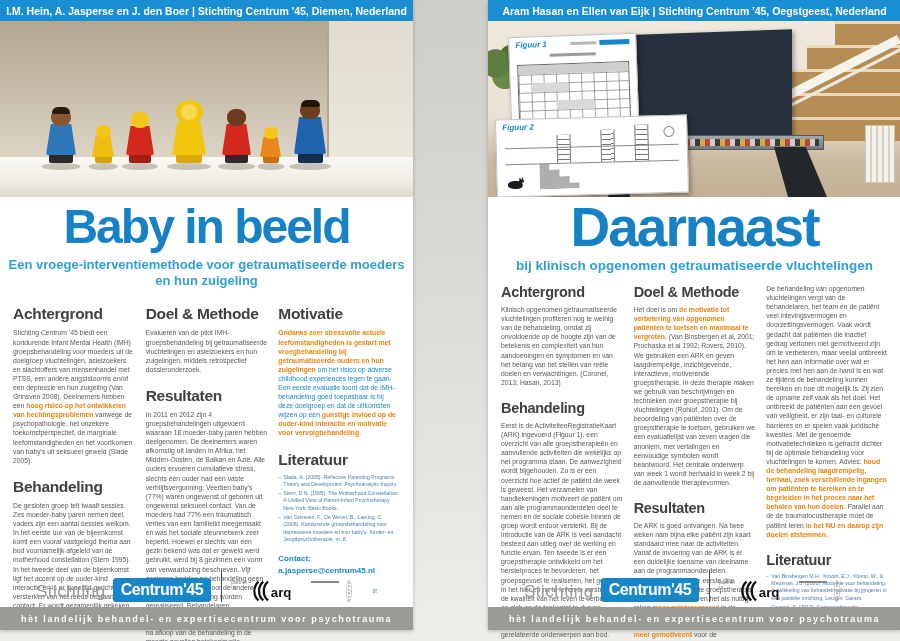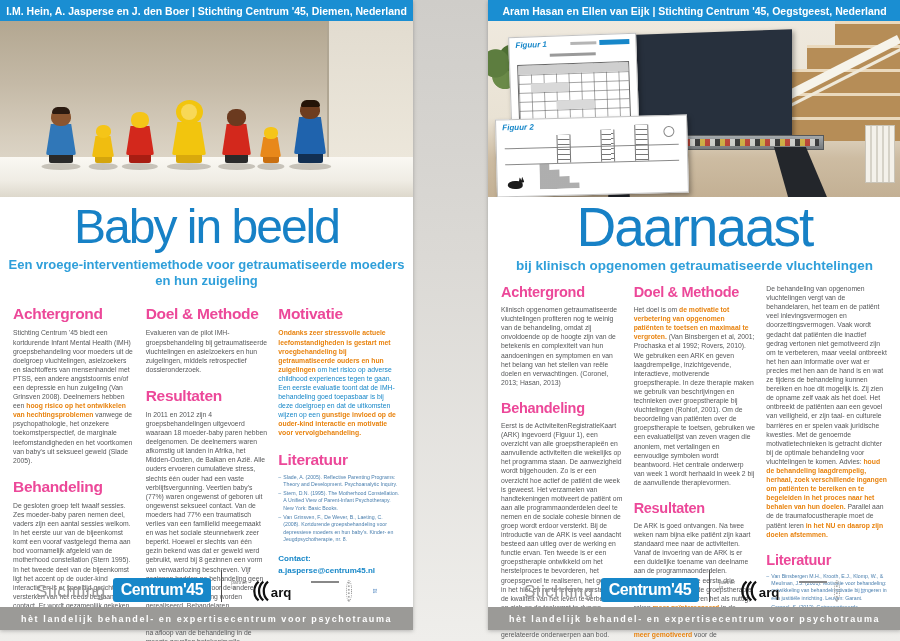--- a/index.html
+++ b/index.html
@@ -79,31 +79,31 @@
       background:repeating-linear-gradient(180deg,transparent 0 4px,#777 4px 5px); }
   .f2-sun { position:absolute; right:4px; top:-4px; width:11px; height:11px; border:1px solid #888; border-radius:50%; }
   .f2-steps { position:absolute; left:34px; bottom:0; width:40px; height:26px;
       background:linear-gradient(#9a9a9a,#9a9a9a); clip-path:polygon(0 100%,100% 100%,100% 78%,75% 78%,75% 52%,50% 52%,50% 26%,25% 26%,25% 0,0 0); opacity:.8; }
   .f2-cat { position:absolute; left:2px; bottom:1px; width:15px; height:8px; background:#1c1c1c; border-radius:50% 40% 40% 50%; }
   .f2-cat::before { content:""; position:absolute; right:-2px; top:-4px; width:6px; height:6px; background:#1c1c1c;
                     border-radius:50%; clip-path:polygon(0 100%,20% 0,45% 60%,60% 0,100% 100%); }
 
   
   .content { position:absolute; top:197px; left:0; right:0; }
-  .ptitle { text-align:center; font-weight:400; color:#1781c6; letter-spacing:-2px; line-height:1.02; }
+  .ptitle { text-align:center; font-weight:700; color:#1781c6; letter-spacing:-2px; line-height:1.02; }
   .poster.left  .ptitle { font-size:48px; margin-top:6px; }
   .poster.right .ptitle { font-size:55px; margin-top:2px; }
   .psubtitle { text-align:center; font-weight:bold; color:#2f9fda; }
   .poster.left  .psubtitle { font-size:13px; line-height:1.25; margin-top:5px; }
   .poster.right .psubtitle { font-size:13.5px; margin-top:3px; }
   .cols { display:flex; gap:11px; padding:0 13px; align-items:flex-start; }
   .poster.left  .cols { margin-top:16px; }
   .poster.right .cols { margin-top:11px; }
   .col { flex:1; min-width:0; }
-  .sec-h { font-size:15.5px; font-weight:bold; color:#ec4899; letter-spacing:-.3px; margin:0 0 5px; }
+  .sec-h { font-size:15.5px; font-weight:bold; color:#404040; letter-spacing:-.3px; margin:0 0 5px; }
   .poster.right .sec-h { font-size:14.5px; }
   .body-p { font-size:6.8px; line-height:1.34; color:#57585a; margin:0 0 13px; }
   .body-p .hl { color:#e8830f; font-weight:bold; }
   .conclusie-p { color:#1787c8; }
   .refs { list-style:none; font-size:5.2px; line-height:1.4; color:#4a7fae; margin:1px 0 10px; }
   .refs li { padding-left:5px; position:relative; margin-bottom:2px; }
   .refs li::before { content:"–"; position:absolute; left:0; }
   .contact { font-size:8px; font-weight:bold; color:#1787c8; line-height:1.5; }
   .contact a { color:#1787c8; text-decoration:none; }
 

